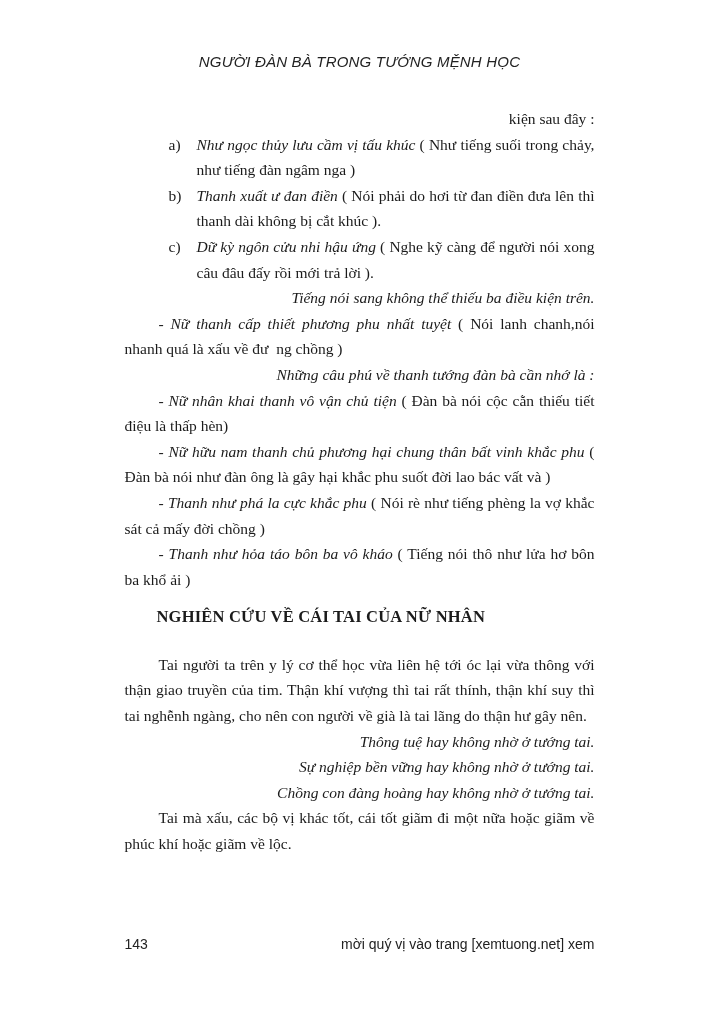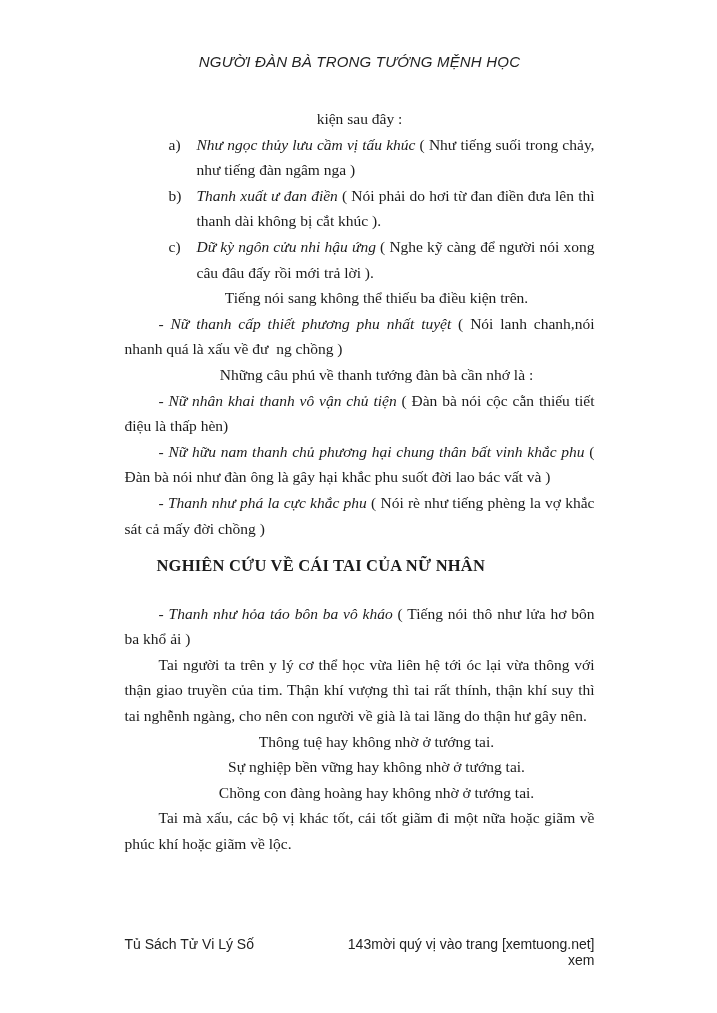--- a/index.html
+++ b/index.html
@@ -29,22 +29,22 @@
   .page-body {
     position: absolute;
     top: 106px;
     left: 94px;
     right: 92px;
     font-size: 15.5px;
     line-height: 25.6px;
     color: #1b1b1b;
   }
   .block { text-align: justify; }
-  .b-line { text-align: center; }
-  .b-line.ind { text-indent: 34px; }
+  .b-line { text-align: right; }
+  .b-line.ind { text-indent: 34px; font-style: italic; }
   .b-item { position: relative; padding-left: 72px; }
   .b-item .marker { position: absolute; left: 44px; top: 0; font-style: normal; }
   .b-para { text-indent: 34px; }
   .b-heading {
     font-weight: bold;
     font-size: 16.5px;
     letter-spacing: 0.2px;
     margin: 12px 0 22px 32px;
     text-align: left;
     text-indent: 0;
@@ -75,27 +75,26 @@
       <div class="block b-line"><span>kiện sau đây :</span></div>
       <div class="block b-item"><span class="marker">a)</span><i>Như ngọc thủy lưu cầm vị tấu khúc</i><span> ( Như tiếng suối trong chảy, như tiếng đàn ngâm nga )</span></div>
       <div class="block b-item"><span class="marker">b)</span><i>Thanh xuất ư đan điền</i><span> ( Nói phải do hơi từ đan điền đưa lên thì thanh dài không bị cắt khúc ).</span></div>
       <div class="block b-item"><span class="marker">c)</span><i>Dữ kỳ ngôn cửu nhi hậu ứng</i><span> ( Nghe kỹ càng để người nói xong câu đâu đấy rồi mới trả lời ).</span></div>
       <div class="block b-line ind"><span>Tiếng nói sang không thể thiếu ba điều kiện trên.</span></div>
       <div class="block b-para"><i>- Nữ thanh cấp thiết phương phu nhất tuyệt</i><span> ( Nói lanh chanh,nói nhanh quá là xấu về đư&nbsp; ng chồng )</span></div>
       <div class="block b-line ind"><span>Những câu phú về thanh tướng đàn bà cần nhớ là :</span></div>
       <div class="block b-para"><i>- Nữ nhân khai thanh vô vận chủ tiện</i><span> ( Đàn bà nói cộc cằn thiếu tiết điệu là thấp hèn)</span></div>
       <div class="block b-para"><i>- Nữ hữu nam thanh chủ phương hại chung thân bất vinh khắc phu</i><span> ( Đàn bà nói như đàn ông là gây hại khắc phu suốt đời lao bác vất và )</span></div>
       <div class="block b-para"><i>- Thanh như phá la cực khắc phu</i><span> ( Nói rè như tiếng phèng la vợ khắc sát cả mấy đời chồng )</span></div>
+      <div class="block b-para"><i>- Thanh như hỏa táo bôn ba vô kháo</i><span> ( Tiếng nói thô như lửa hơ bôn ba khổ ải )</span></div>
       <div class="block b-heading"><span>NGHIÊN CỨU VỀ CÁI TAI CỦA NỮ NHÂN</span></div>
-      <div class="block b-para"><i>- Thanh như hỏa táo bôn ba vô kháo</i><span> ( Tiếng nói thô như lửa hơ bôn ba khổ ải )</span></div>
       <div class="block b-para"><span>Tai người ta trên y lý cơ thể học vừa liên hệ tới óc lại vừa thông với thận giao truyền của tim. Thận khí vượng thì tai rất thính, thận khí suy thì tai nghễnh ngàng, cho nên con người về già là tai lãng do thận hư gây nên.</span></div>
       <div class="block b-line ind"><span>Thông tuệ hay không nhờ ở tướng tai.</span></div>
       <div class="block b-line ind"><span>Sự nghiệp bền vững hay không nhờ ở tướng tai.</span></div>
       <div class="block b-line ind"><span>Chồng con đàng hoàng hay không nhờ ở tướng tai.</span></div>
       <div class="block b-para"><span>Tai mà xấu, các bộ vị khác tốt, cái tốt giãm đi một nữa hoặc giãm về phúc khí hoặc giãm về lộc.</span></div>
     </div>
 
   <div class="page-footer">
-    <span class="f-left">Tủ Sách Tử Vi Lý Số</span>
     <span class="f-mid">143</span>
     <span class="f-right">mời quý vị vào trang [xemtuong.net] xem</span>
   </div>
 </div>
 
 </body></html>

